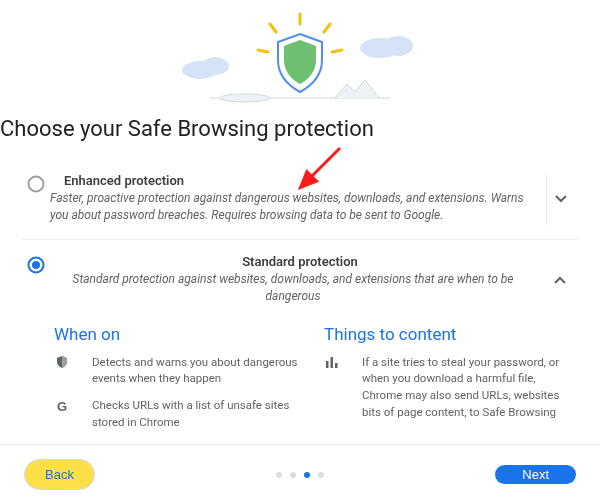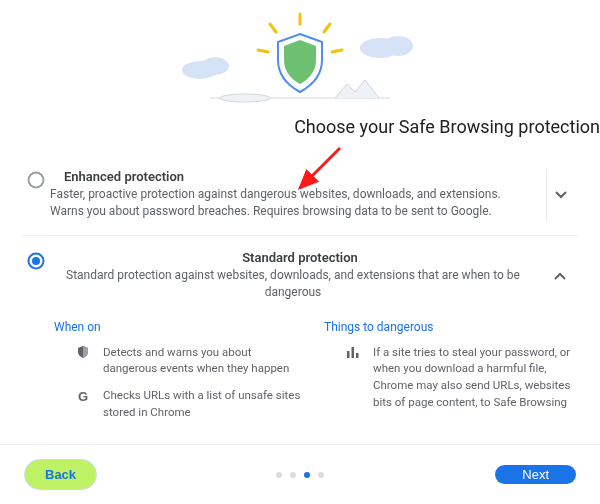--- a/index.html
+++ b/index.html
@@ -1,38 +1,38 @@
 <!DOCTYPE html>
 <html><head>
 <meta charset="utf-8">
 <style>
   * { box-sizing: border-box; margin: 0; padding: 0; }
   html, body { width: 600px; height: 504px; font-family: "Segoe UI", Roboto, Arial, sans-serif; color: #202124; background: #fff; overflow: hidden; }
   .hero { position: relative; height: 110px; }
   .hero svg { display: block; margin: 0 auto; }
-  .title { text-align: right; font-size: 18px; font-weight: 400; color: #202124; margin-top: 6px; margin-bottom: 18px; }
+  .title { text-align: left; font-size: 22px; font-weight: 400; color: #202124; margin-top: 6px; margin-bottom: 18px; }
   .arrow { position: absolute; left: 290px; top: 140px; pointer-events: none; }
   .options { padding: 0 22px; }
   .option { display: flex; align-items: flex-start; padding: 14px 4px 14px 0; border-bottom: 1px solid #eceff1; }
   .option:last-of-type { border-bottom: none; }
   .radio { flex: 0 0 28px; display: flex; justify-content: center; padding-top: 2px; }
   .radio svg { display: block; }
   .opt-body { flex: 1 1 auto; padding-right: 10px; }
   .opt-title { font-size: 13px; font-weight: 600; color: #3c4043; margin-bottom: 2px; padding-left: 14px; }
-  .opt-desc { font-size: 12px; color: #5f6368; line-height: 1.45; }
+  .opt-desc { font-size: 12px; color: #5f6368; line-height: 1.45; font-style: italic; }
   .chevcol { flex: 0 0 28px; display: flex; align-items: center; justify-content: center; border-left: 1px solid #e8eaed; align-self: stretch; }
   .chevcol.noborder { border-left: none; }
   .details { padding: 4px 4px 8px 32px; display: flex; gap: 20px; }
   .col { flex: 1 1 0; }
-  .col-head { color: #1a73e8; font-size: 12px; margin-bottom: 10px; }
-  .bullet { display: flex; gap: 12px; font-size: 11.5px; color: #5f6368; line-height: 1.45; margin-bottom: 10px; margin-left: 21px; }
+  .col-head { color: #1a73e8; font-size: 17px; margin-bottom: 10px; }
+  .bullet { display: flex; gap: 22px; font-size: 11.5px; color: #5f6368; line-height: 1.45; margin-bottom: 10px; }
   .bullet .ic { flex: 0 0 16px; display: flex; justify-content: center; padding-top: 1px; color: #5f6368; }
   .footer { position: absolute; left: 0; right: 0; bottom: 0; height: 60px; border-top: 1px solid #eceff1; display: flex; align-items: center; padding: 0 24px; background: #fff; }
   .btn { font-size: 13px; border-radius: 18px; padding: 7px 20px; cursor: pointer; border: 1px solid transparent; }
-  .btn.back { color: #1a73e8; background: #bef264; border-color: #cfd8ff; font-weight: bold; }
+  .btn.back { color: #1a73e8; background: #fde047; border-color: #cfd8ff; }
   .btn.next { color: #fff; background: #1a73e8; margin-left: auto; font-weight: 500; padding: 1px 26px; }
   .dots { position: absolute; left: 50%; transform: translateX(-50%); display: flex; gap: 8px; }
   .dot { width: 6px; height: 6px; border-radius: 50%; background: #dadce0; }
   .dot.active { background: #1a73e8; }
   .g-glyph { font-family: Arial, sans-serif; font-weight: 700; font-size: 13px; color: #5f6368; }
 </style>
 </head>
 <body>
 
 <div class="hero">
@@ -125,21 +125,21 @@
             </svg>
         </span>
         <span>Detects and warns you about dangerous events when they happen</span>
       </div>
       <div class="bullet">
         <span class="ic g-glyph">G</span>
         <span>Checks URLs with a list of unsafe sites stored in Chrome</span>
       </div>
     </div>
     <div class="col">
-      <div class="col-head">Things to dangerous</div>
+      <div class="col-head">Things to content</div>
       <div class="bullet">
         <span class="ic">
           <svg width="14" height="14">
               <rect x="1" y="6" width="2.5" height="7" fill="#5f6368"></rect>
               <rect x="5.5" y="2" width="2.5" height="11" fill="#5f6368"></rect>
               <rect x="10" y="8" width="2.5" height="5" fill="#5f6368"></rect>
             </svg>
         </span>
         <span>If a site tries to steal your password, or when you download a harmful file, Chrome may also send URLs, websites bits of page content, to Safe Browsing</span>
       </div>

